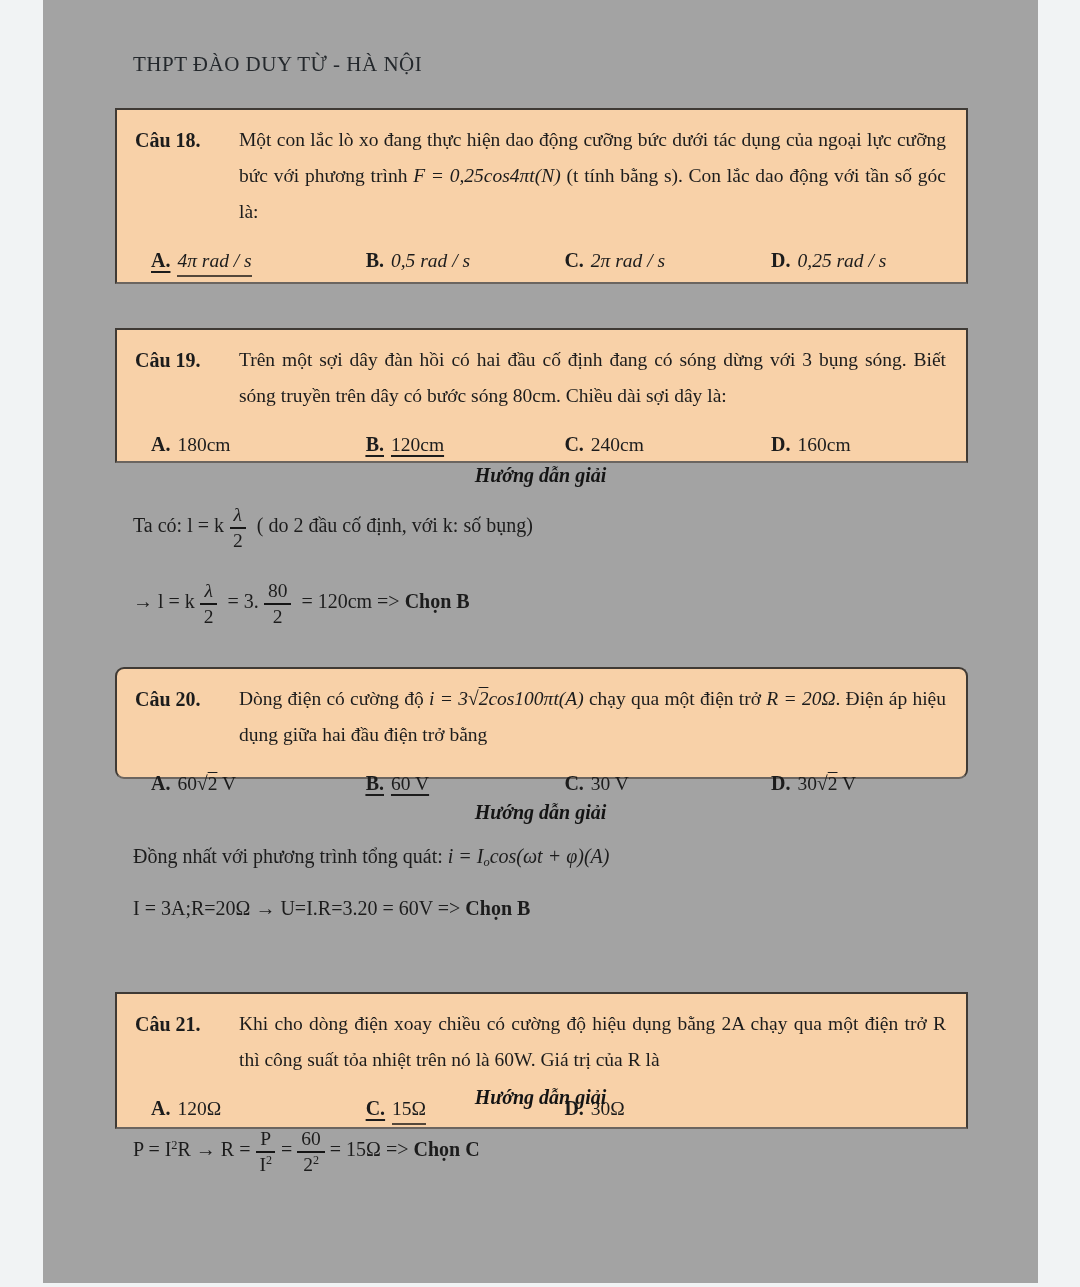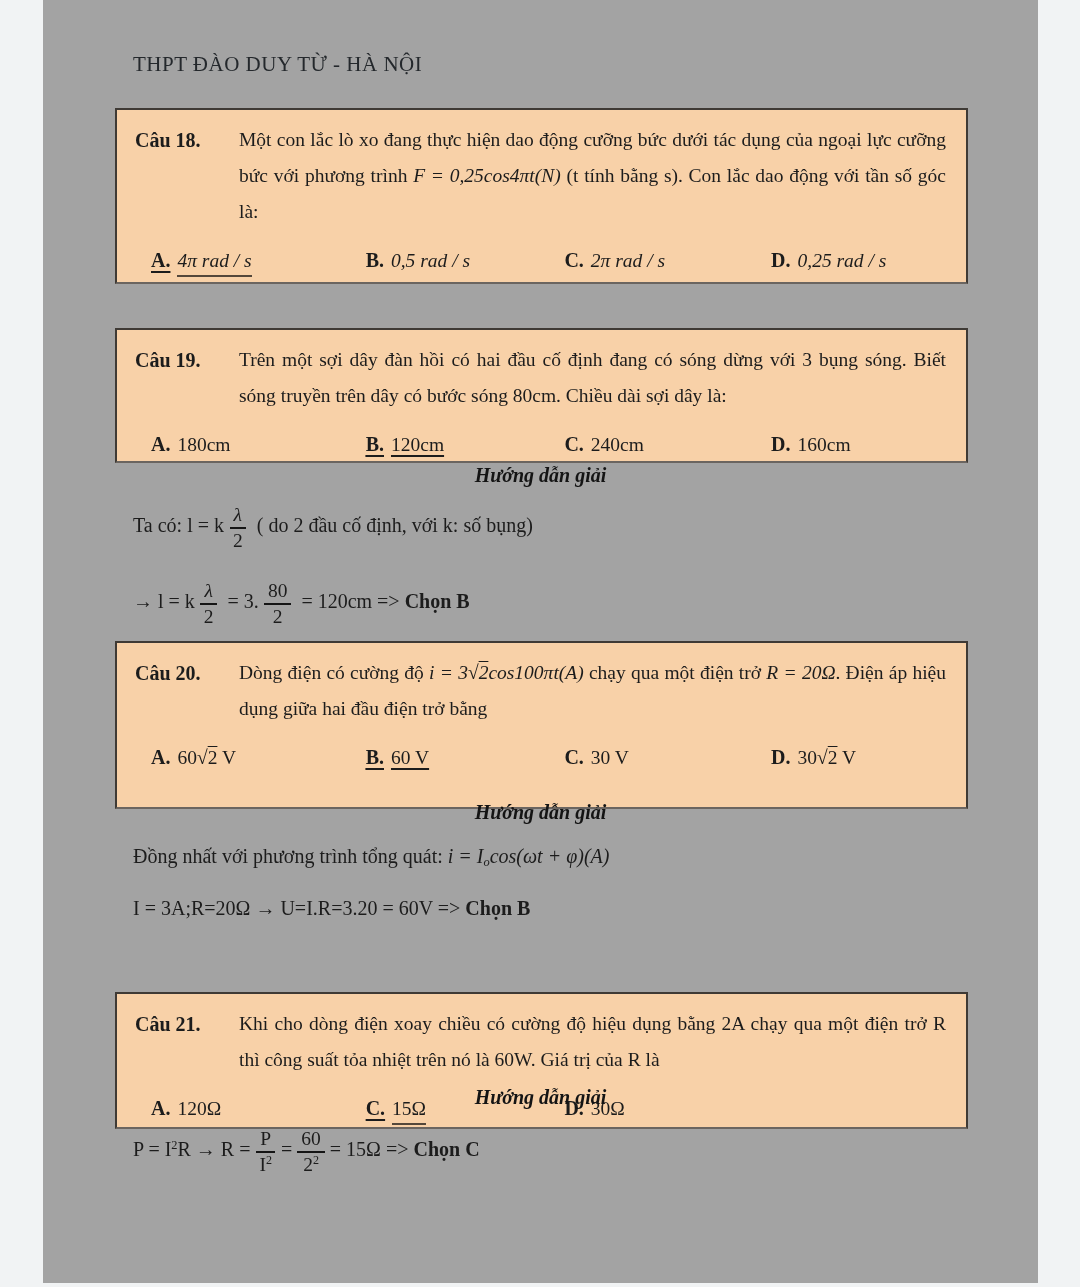--- a/index.html
+++ b/index.html
@@ -23,21 +23,21 @@
   
   .qbox {
     position:absolute; left:72px; width:853px;
     background:#f8d1a8;
     border:2px solid #3f3a35;
     border-bottom-color:#6b6560;
     padding:12px 20px 26px 18px;
   }
   .qbox-18 { top:108px; height:176px; }
   .qbox-19 { top:328px; height:135px; }
-  .qbox-20 { top:641px; height:168px; }
+  .qbox-20 { top:667px; height:112px;border-radius:9px; }
   .qbox-21 { top:992px; height:137px; }
   .qrow { display:flex; }
   .qlabel {
     flex:0 0 92px; font-weight:700; font-size:20px; line-height:36px;
   }
   .qtext {
     flex:1; font-size:19.5px; line-height:36px; text-align:justify;margin-left:12px;
   }
   .math { font-style:italic; }
   .opts {

